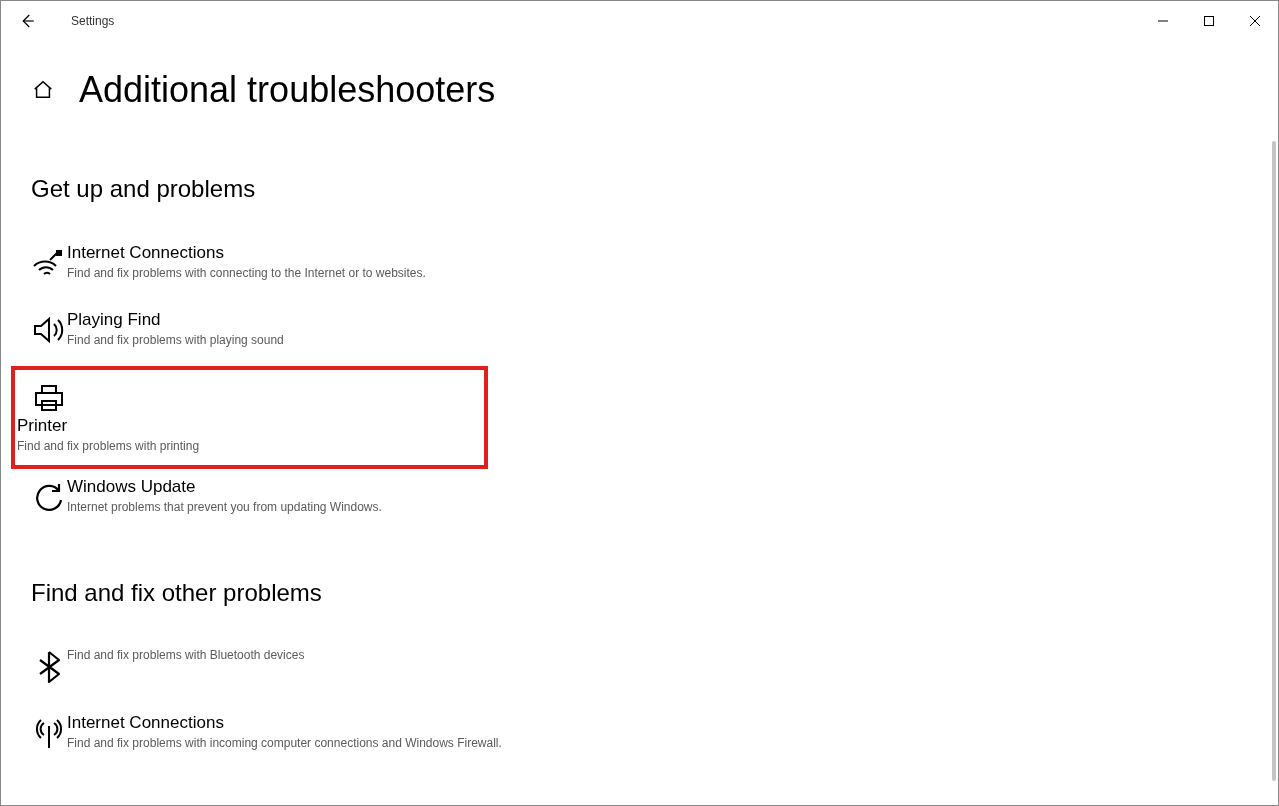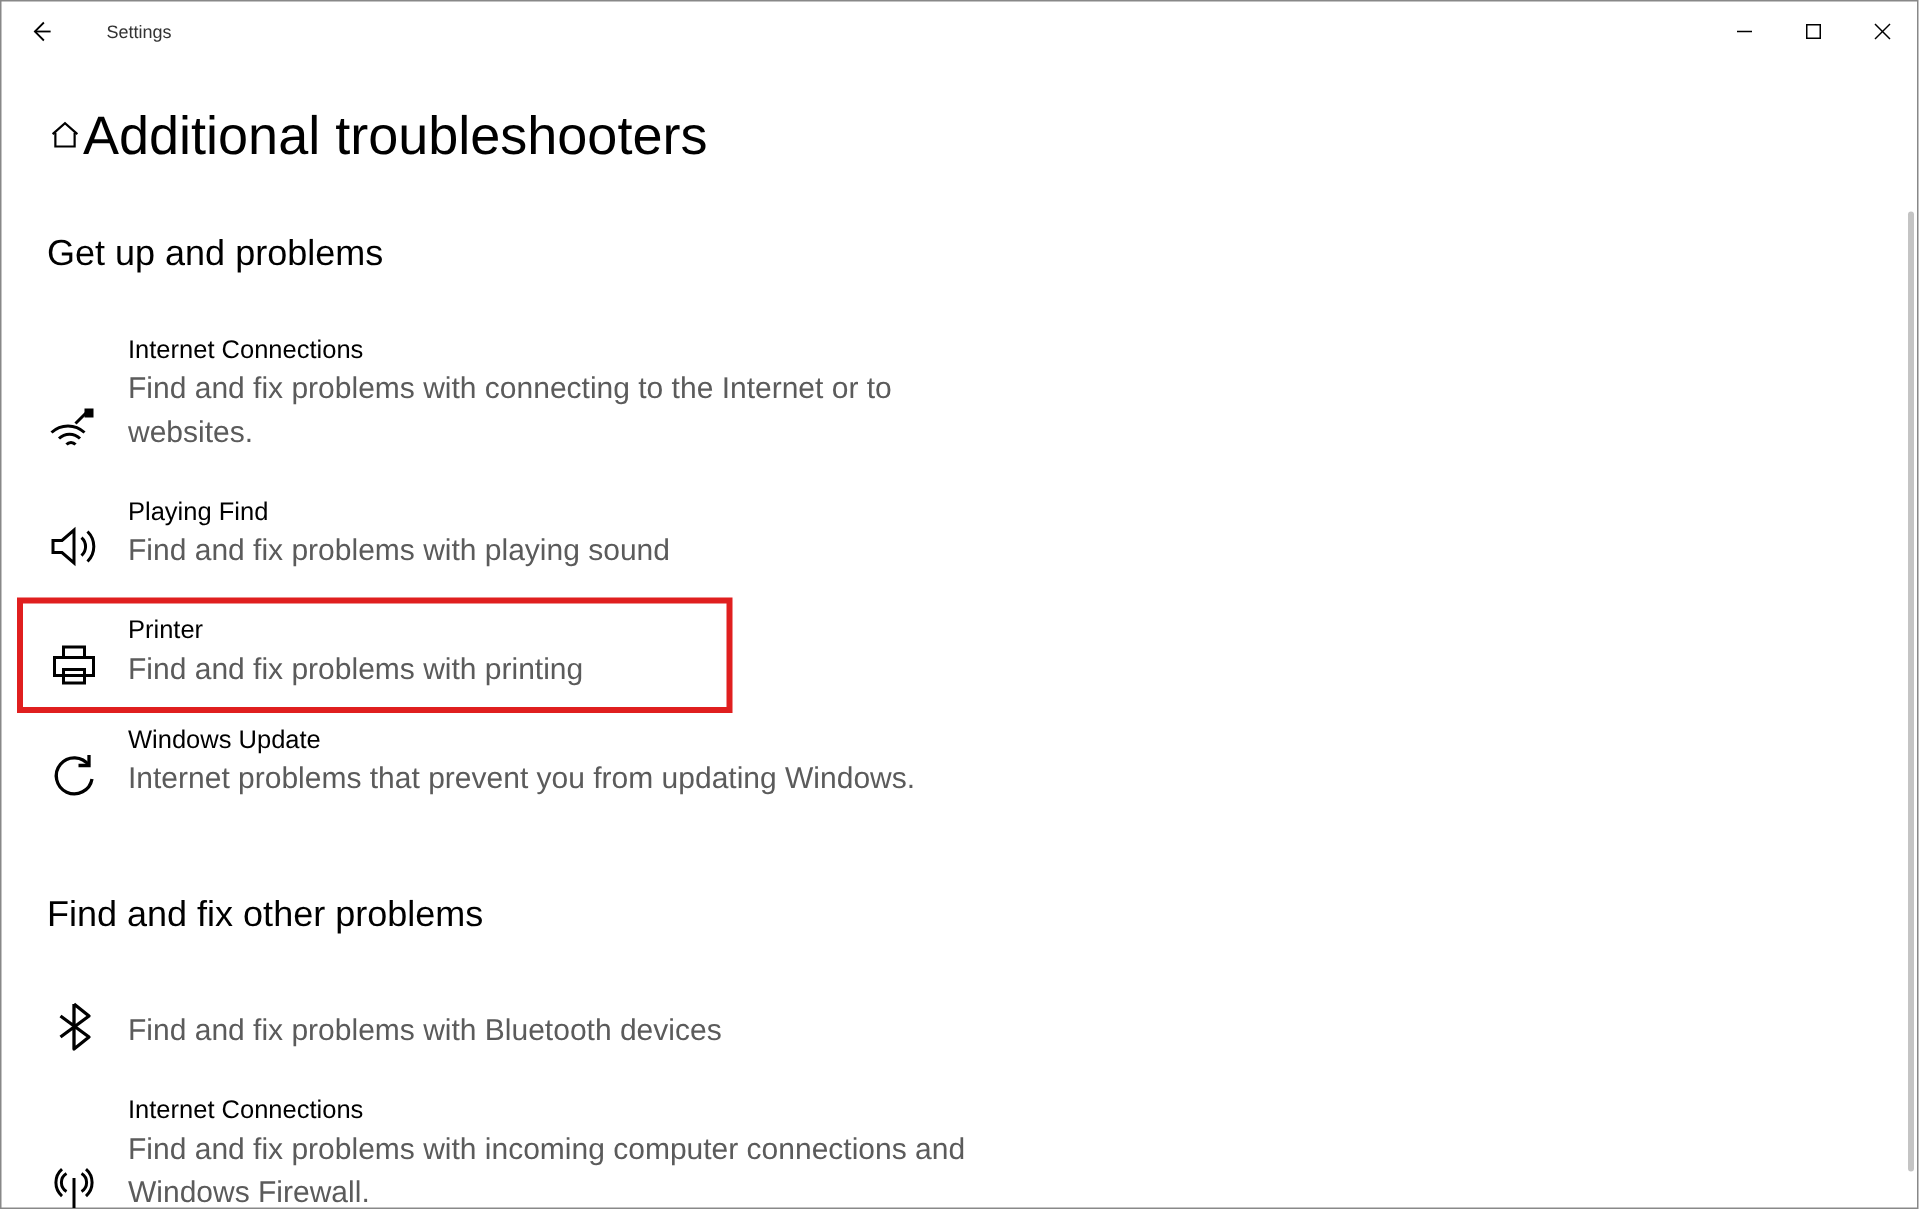--- a/index.html
+++ b/index.html
@@ -55,21 +55,22 @@
     left: 0;
     right: 8px;
     bottom: 0;
     overflow-y: auto;
     padding-left: 30px;
     padding-top: 28px;
   }
   .page-header {
     display: flex;
     align-items: center;
-    margin-bottom: 44px;
+    gap: 24px;
+    margin-bottom: 64px;
   }
   .home-icon {
     width: 24px;
     height: 24px;
     display: flex;
     align-items: center;
     justify-content: center;
     cursor: pointer;
   }
   .page-title {
@@ -80,22 +81,21 @@
   .section-title {
     font-size: 24px;
     font-weight: 500;
     margin-bottom: 30px;
   }
   .ts-list {
     max-width: 620px;
   }
   .ts-item {
     display: flex;
-    align-items: flex-end;
-    gap: 18px;
+    align-items: flex-start;
     padding: 10px 0 18px 0;
     cursor: pointer;
   }
   .ts-icon {
     width: 36px;
     height: 36px;
     flex-shrink: 0;
     display: flex;
     align-items: center;
     justify-content: center;
@@ -103,30 +103,31 @@
   }
   .ts-text {
     flex: 1;
   }
   .ts-title {
     font-size: 17px;
     color: #000;
     margin-bottom: 2px;
   }
   .ts-desc {
-    font-size: 20px;
+    font-size: 12px;
     color: #5b5b5b;
     line-height: 1.45;
   }
   .highlighted {
     outline: 4px solid #e01f1f;
     outline-offset: -2px;
     padding: 10px 6px 12px 4px;
     margin-left: -18px;
     width: 473px;
+    flex-direction: column;
   }
   .highlighted .ts-icon { margin-left: 14px; }
   .section-gap { height: 44px; }
   .scrollbar-stub {
     position: absolute;
     right: 2px;
     top: 140px;
     width: 4px;
     height: 640px;
     background: #c4c4c4;

